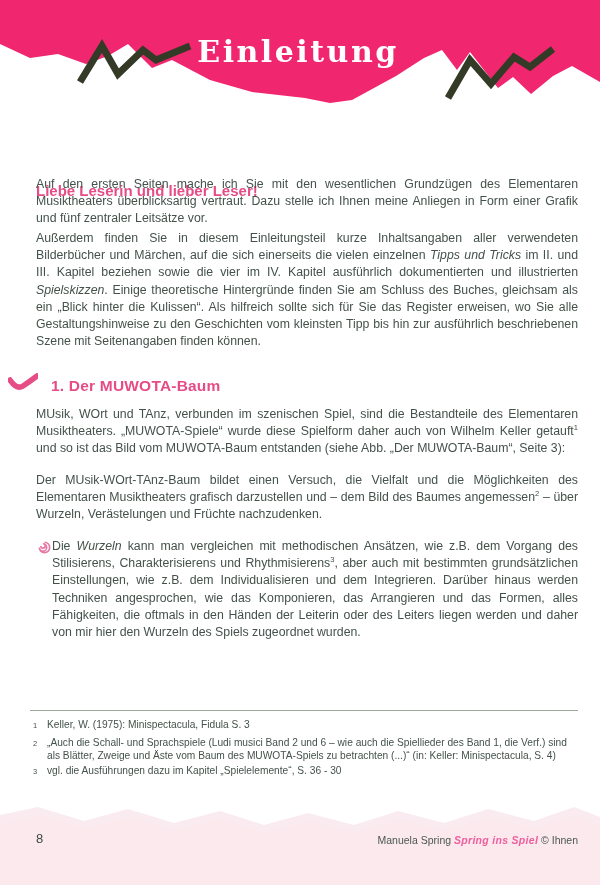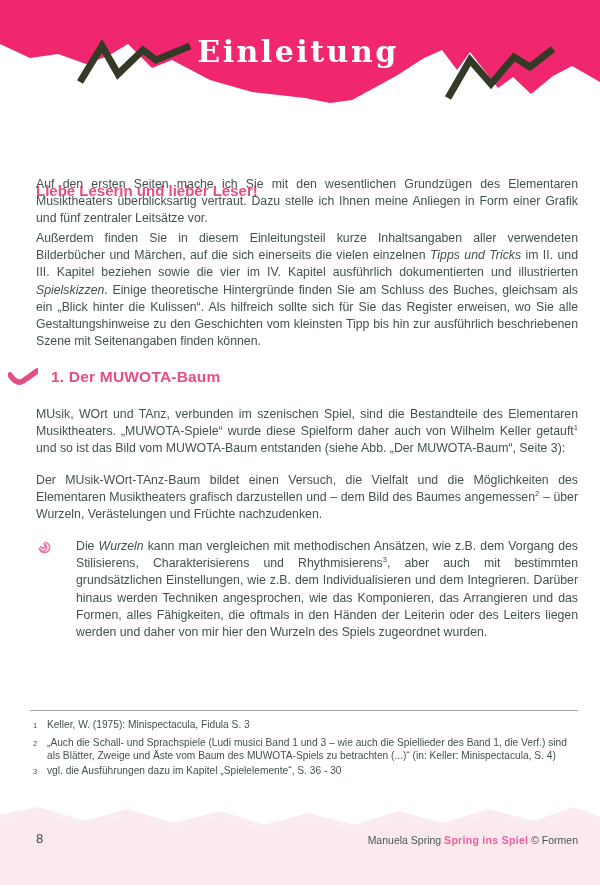--- a/index.html
+++ b/index.html
@@ -33,32 +33,32 @@
     font-size:12.3px;line-height:17.2px;text-align:justify;color:var(--body-ink);
   }
   .p1{top:176px;}
   .p2{top:230px;}
   .p3{top:406px;}
   .p4{top:472px;}
   .section-head{
     position:absolute;left:8px;top:368px;display:flex;align-items:center;gap:13px;
   }
   .section-head .title{
-    font-size:15.5px;font-weight:bold;color:var(--heading-pink);letter-spacing:.2px;
+    font-size:15.5px;font-weight:bold;color:var(--heading-pink);letter-spacing:.2px;margin-top:9px;
   }
   .bullet-item{
     position:absolute;left:38px;top:538px;width:540px;display:flex;align-items:flex-start;
   }
   .bullet-item .icon-wrap{flex:0 0 14px;margin-top:2px;}
   .bullet-item .text{
-    margin-left:24px;flex:1;font-size:12.3px;line-height:17.2px;text-align:justify;
+    margin-left:0;flex:1;font-size:12.3px;line-height:17.2px;text-align:justify;
   }
   .seg-i{font-style:italic;}
   .seg-sup{font-size:0.62em;vertical-align:super;line-height:0;}
-  .seg-brand{color:var(--brand-pink);font-weight:bold;letter-spacing:.3px;}
+  .seg-brand{color:var(--brand-pink);font-weight:bold;font-style:italic;letter-spacing:.3px;}
   .fn-rule{position:absolute;left:30px;top:710px;width:548px;height:1px;background:var(--rule-gray);}
   .footnote{
     position:absolute;left:33px;width:545px;display:flex;
     font-size:10.2px;line-height:12.8px;color:var(--body-ink);
   }
   .fn1{top:719px;}
   .fn2{top:737px;}
   .fn3{top:765px;}
   .footnote .marker{
     flex:0 0 14px;font-size:7.5px;vertical-align:super;padding-top:1px;
@@ -110,28 +110,28 @@
   </div>
 
   <div class="fn-rule"></div>
 
   <div class="footnote fn1">
     <span class="marker">1</span>
     <span class="fn-text">Keller, W. (1975): Minispectacula, Fidula S. 3</span>
   </div>
   <div class="footnote fn2">
     <span class="marker">2</span>
-    <span class="fn-text">„Auch die Schall- und Sprachspiele (Ludi musici Band 1 und 3 – wie auch die Spiellieder des Band 1, die Verf.) sind als Blätter, Zweige und Äste vom Baum des MUWOTA-Spiels zu betrachten (...)“ (in: Keller: Minispectacula, S. 4)</span>
+    <span class="fn-text">„Auch die Schall- und Sprachspiele (Ludi musici Band 2 und 6 – wie auch die Spiellieder des Band 1, die Verf.) sind als Blätter, Zweige und Äste vom Baum des MUWOTA-Spiels zu betrachten (...)“ (in: Keller: Minispectacula, S. 4)</span>
   </div>
   <div class="footnote fn3">
     <span class="marker">3</span>
     <span class="fn-text">vgl. die Ausführungen dazu im Kapitel „Spielelemente“, S. 36 - 30</span>
   </div>
 
   <svg class="footer-band" width="600" height="80" viewBox="0 0 600 80">
     <polygon points="0,10 38,2 84,16 128,4 174,18 220,6 264,20 308,8 354,20 398,6 444,18 488,4 534,16 574,2 600,12 600,80 0,80" fill="#f6dbe3" opacity="0.55"></polygon>
     <polygon points="0,20 40,10 85,24 130,12 175,26 220,14 265,28 310,16 355,28 400,14 445,26 490,12 535,24 575,10 600,20 600,80 0,80" fill="#fbe9ee"></polygon>
   </svg>
 
   <div class="page-number">8</div>
-  <div class="credit"><span>Manuela Spring  </span><span class="seg-brand">Spring ins Spiel</span><span>  © Formen</span></div>
+  <div class="credit"><span>Manuela Spring  </span><span class="seg-brand">Spring ins Spiel</span><span>  © Ihnen</span></div>
 
 </div>
 
 </body></html>

